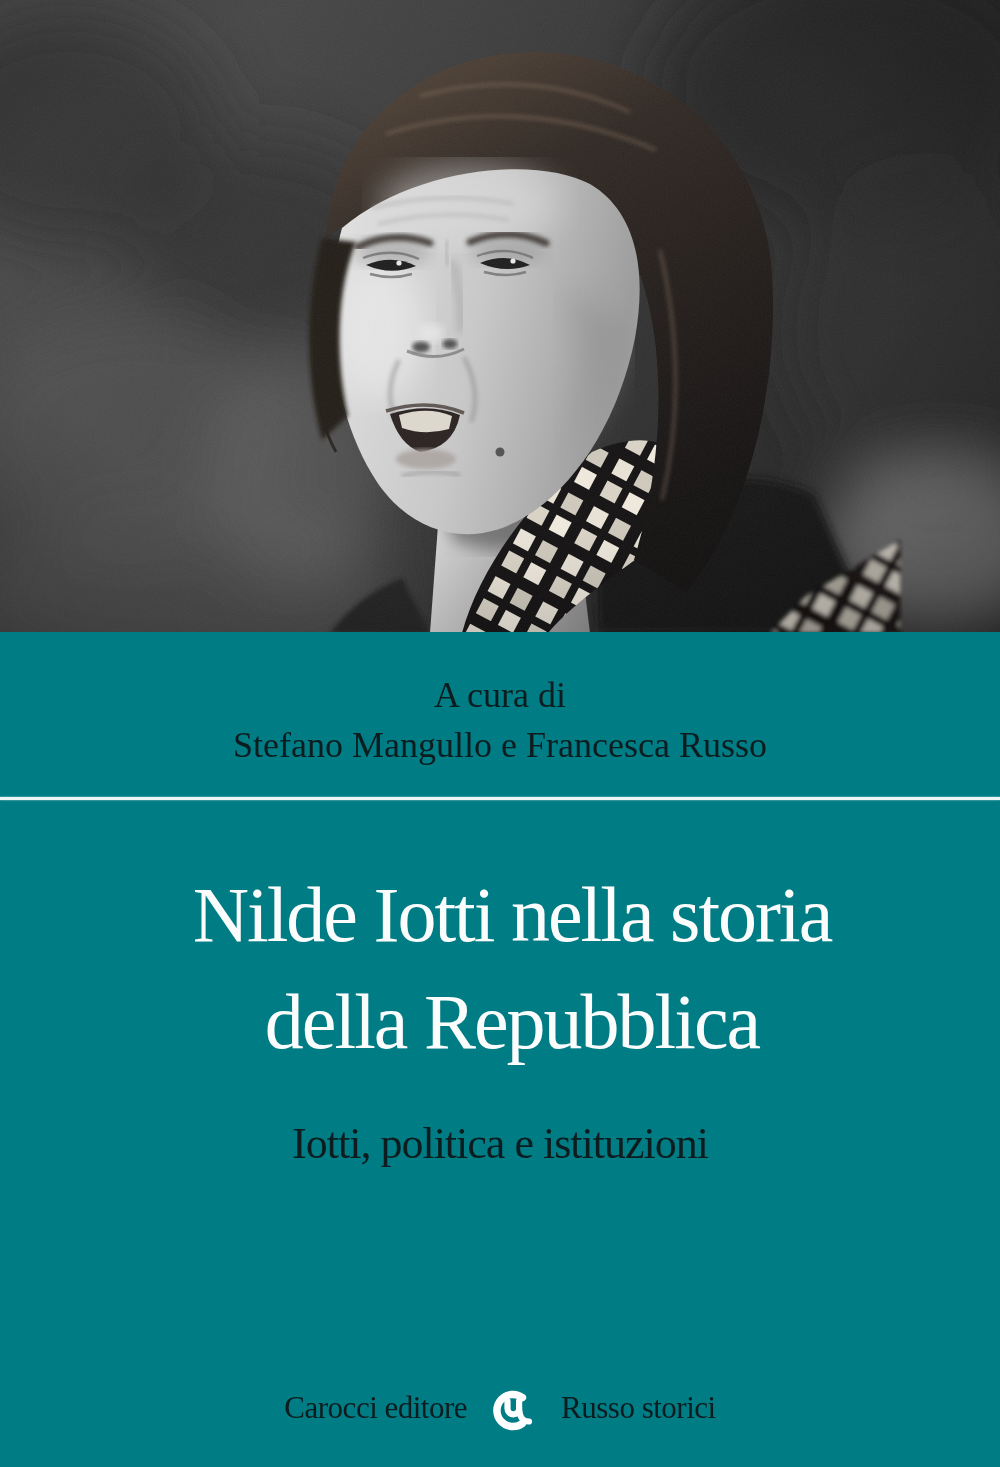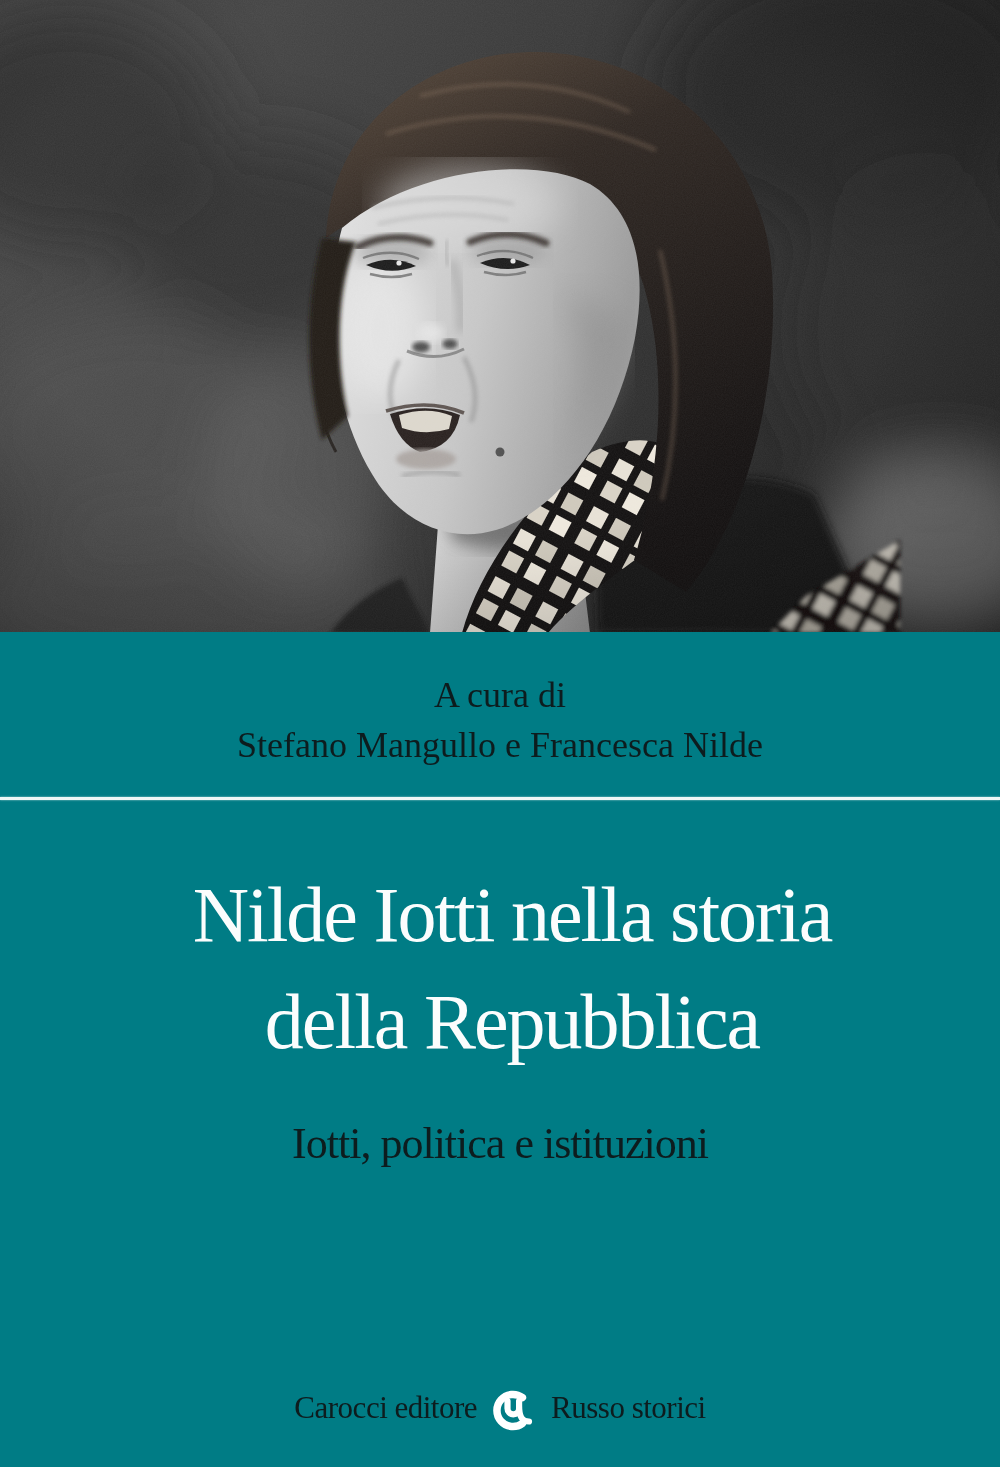--- a/index.html
+++ b/index.html
@@ -38,21 +38,21 @@
     color: var(--text_white, #fbfdfd);
   }
   .subtitle {
     position: absolute; top: 1116px; left: 0; width: 100%; margin: 0;
     text-align: center; font-weight: normal;
     font-size: 44px; line-height: 56px; letter-spacing: -1px;
     color: var(--text_dark, #0d1c1e);
   }
   .footer {
     position: absolute; top: 1376px; left: 0; width: 100%; height: 64px;
-    display: flex; align-items: center; justify-content: center; gap: 15px;
+    display: flex; align-items: center; justify-content: center; gap: 25px;
     font-size: 31px; letter-spacing: -0.5px;
     color: var(--text_dark, #0d1c1e);
   }
   .logo { transform: translateY(5px); }
   .logo path { stroke: var(--logo_white, #ffffff); }
 </style>
 </head>
 <body>
 
 <div class="cover">
@@ -200,21 +200,21 @@
 
       <rect width="1000" height="633" filter="url(#grainF)" opacity="0.13"></rect>
       <rect width="1000" height="633" fill="url(#vigG)"></rect>
     </svg>
   </div>
 
   <div class="band"></div>
 
   <div class="editors">
     <div>A cura di</div>
-    <div>Stefano Mangullo e Francesca Nilde</div>
+    <div>Stefano Mangullo e Francesca Russo</div>
   </div>
 
   <div class="rule"></div>
 
   <h1 class="title"><span>Nilde Iotti nella storia</span><br><span>della Repubblica</span></h1>
 
   <h2 class="subtitle">Iotti, politica e istituzioni</h2>
 
   <div class="footer">
     <span>Carocci editore</span>

